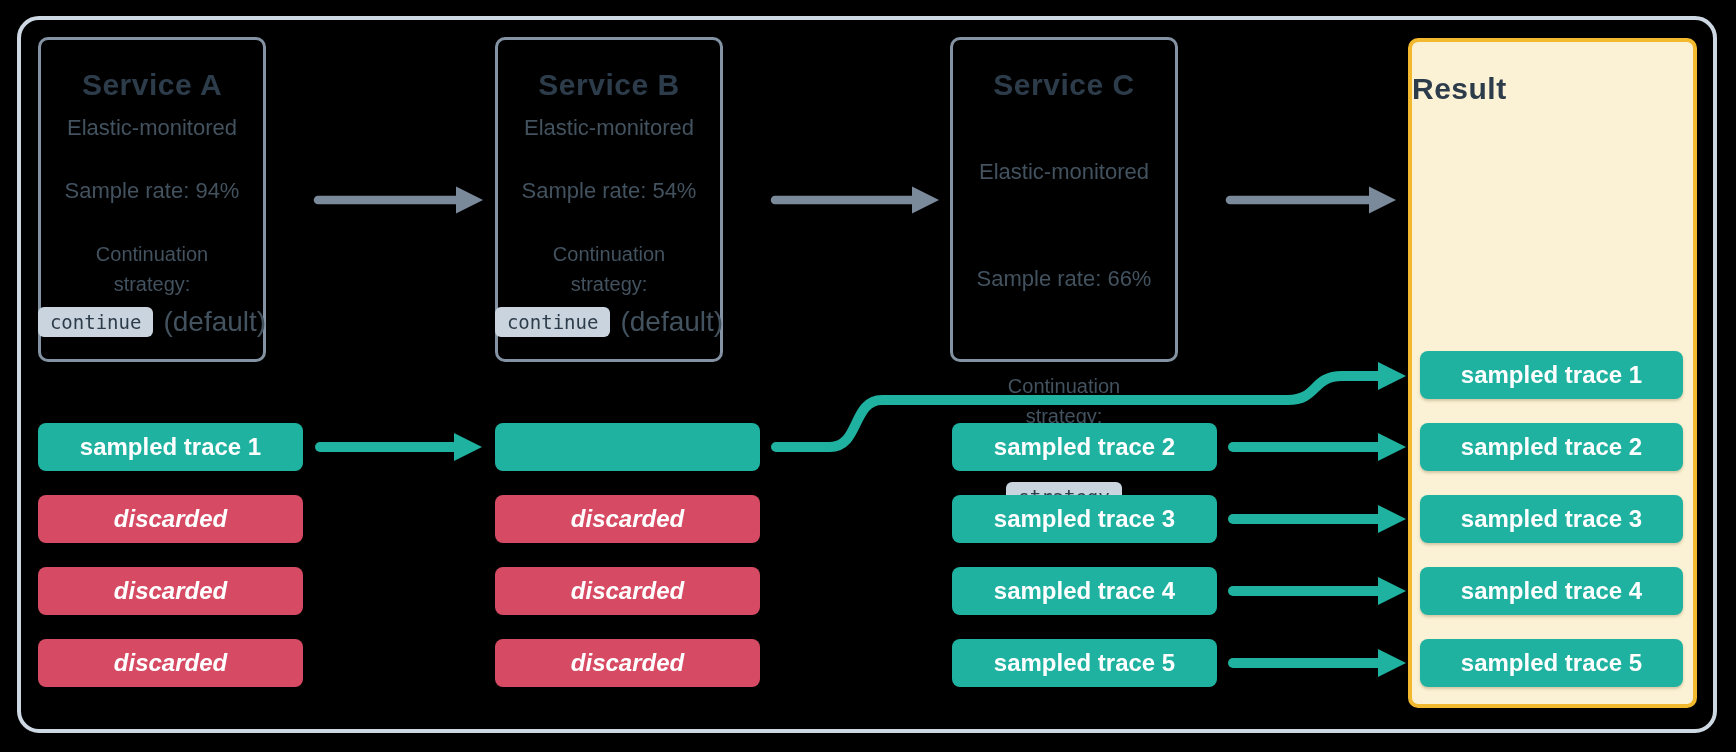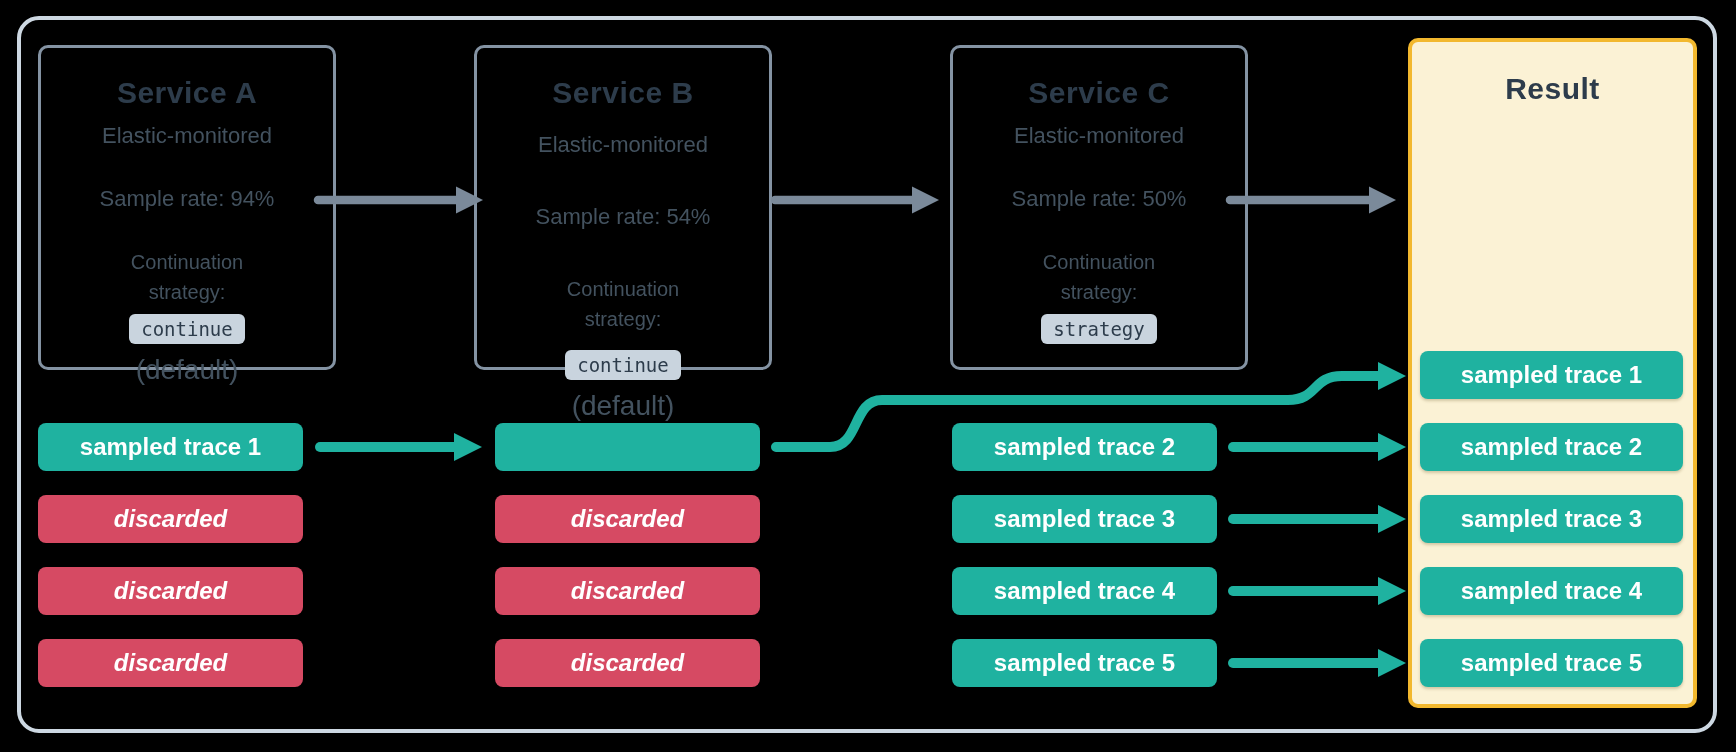--- a/index.html
+++ b/index.html
@@ -29,48 +29,46 @@
   .frame {
     position: absolute;
     left: 17px; top: 16px;
     width: 1700px; height: 717px;
     border: 4px solid var(--frame-border);
     border-radius: 22px;
   }
   .svc-box {
     position: absolute;
     top: 37px;
-    width: 298px; height: 325px;
+    width: 228px; height: 325px;
     border: 3px solid var(--box-border);
     border-radius: 10px;
     display: flex;
     flex-direction: column;
     align-items: center;
     text-align: center;
-    margin-top: 8px;
   }
   .svc-box.a { left: 38px; }
-  .svc-box.b { left: 474px; gap: 9px; }
-  .svc-box.c { left: 950px; }
+  .svc-box.b { left: 495px; }
+  .svc-box.c { left: 950px; gap: 44px; }
   .svc-title {
     margin-top: 28px;
     font-size: 30px;
     font-weight: bold;
     color: var(--title-text);
     letter-spacing: 0.5px;
   }
   .svc-mon { margin-top: 13px; font-size: 22px; color: var(--body-text); text-align: center; }
   .svc-rate { margin-top: 37px; font-size: 22px; color: var(--body-text); }
   .svc-cont { margin-top: 35px; font-size: 20px; line-height: 30px; color: var(--body-text); }
   .svc-strategy-row {
     margin-top: 7px;
     display: flex;
     align-items: center;
     gap: 10px;
-    flex-direction: column;
   }
   .chip {
     font-family: "DejaVu Sans Mono", monospace;
     font-size: 19px;
     color: var(--title-text);
     background: var(--chip-bg);
     border-radius: 6px;
     padding: 4px 12px;
   }
   .chip-note { font-size: 28px; color: var(--body-text); }
@@ -98,21 +96,21 @@
   .result-panel {
     position: absolute;
     left: 1408px; top: 38px;
     width: 289px; height: 670px;
     background: var(--result-bg);
     border: 4px solid var(--result-border);
     border-radius: 10px;
   }
   .result-title {
     margin-top: 30px;
-    text-align: center;
+    text-align: left;
     font-size: 30px;
     font-weight: bold;
     color: var(--title-text);
     letter-spacing: 0.5px;
   }
   .result-pill {
     position: absolute;
     left: 8px;
     width: 263px; height: 48px;
     border-radius: 8px;
@@ -171,21 +169,21 @@
     </div>
     <div class="svc-strategy-row">
       <span class="chip">continue</span>
       <span class="chip-note">(default)</span>
     </div>
   </div>
 
   <div class="svc-box c">
     <div class="svc-title">Service C</div>
     <div class="svc-mon">Elastic-monitored</div>
-    <div class="svc-rate">Sample rate: 50%</div>
+    <div class="svc-rate">Sample rate: 66%</div>
     <div class="svc-cont">
       <span>Continuation</span><br>
       <span>strategy:</span>
     </div>
     <div class="svc-strategy-row">
       <span class="chip">strategy</span>
 
     </div>
   </div>
 

